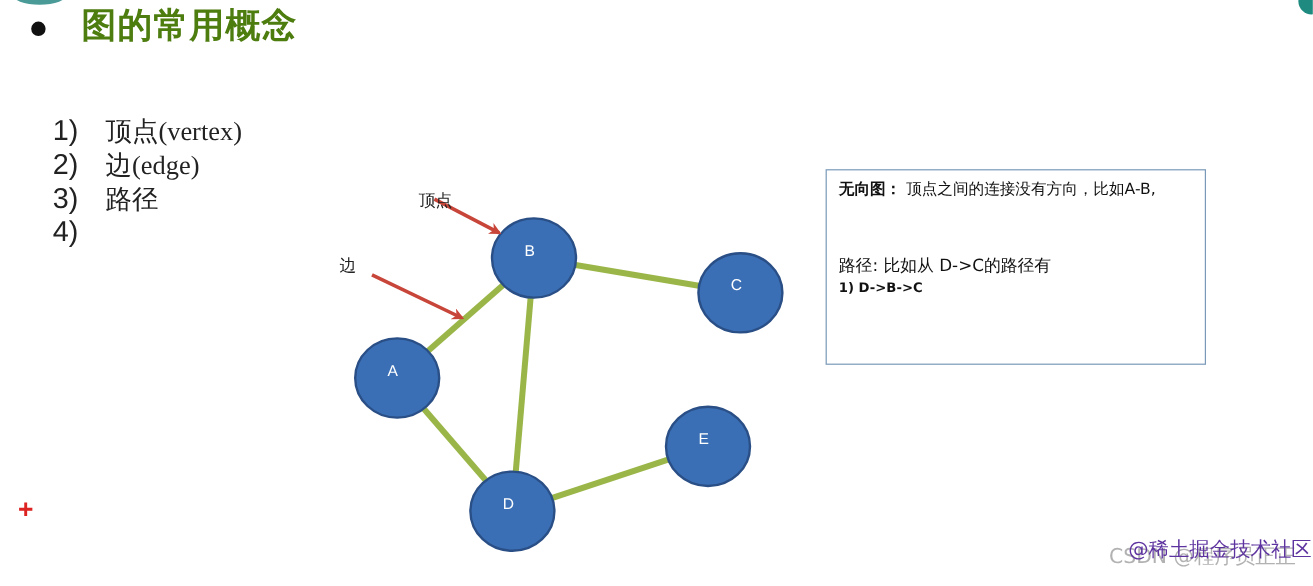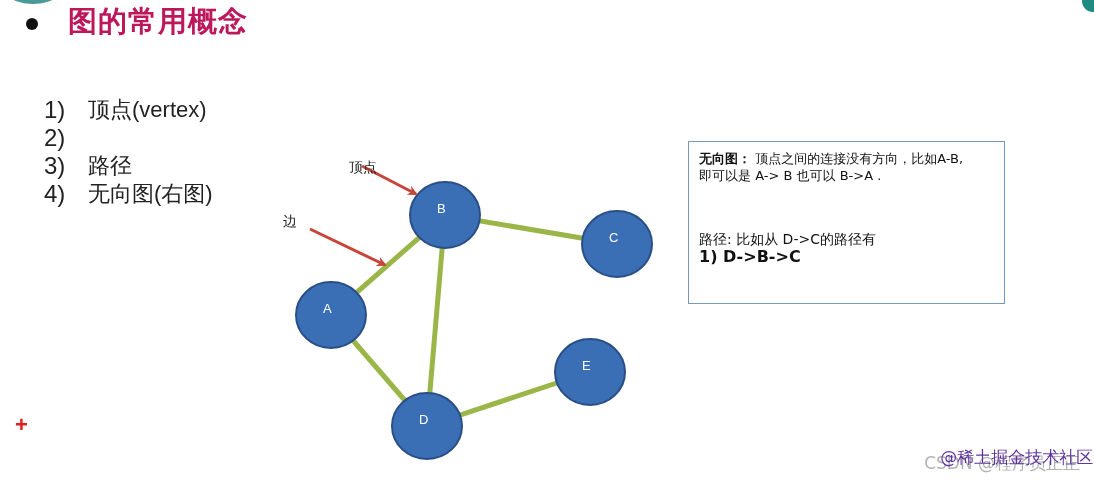--- a/index.html
+++ b/index.html
@@ -11,40 +11,40 @@
   .deco-tl {
     position: absolute; left: 10px; top: -14px; width: 46px; height: 18px;
     border-radius: 50%; background: #2a8a86; opacity: 0.85;
   }
   .deco-tr {
     position: absolute; right: -10px; top: -10px; width: 22px; height: 22px;
     border-radius: 50%; background: #1e8a80;
   }
   .title-row { position: absolute; left: 26px; top: 2px; display: flex; align-items: center; }
   .bullet { width: 12px; height: 12px; border-radius: 50%; background: #111; margin-right: 30px; margin-top: 4px; }
-  .title { font-size: 29px; font-weight: bold; color: #be185d; letter-spacing: 1px; font-family: "DejaVu Sans", sans-serif; }
+  .title { font-size: 29px; font-weight: bold; color: #4d7c0f; letter-spacing: 1px; font-family: "DejaVu Sans", sans-serif; }
 
   .concepts { position: absolute; left: 44px; top: 96px; margin: 0; padding: 0; list-style: none; }
   .concepts li { font-size: 24px; color: #222; line-height: 28px; height: 28px; display: flex; }
   .concepts .num { width: 44px; }
-  .concepts .txt { font-family: Liberation Sans, sans-serif; font-size: 22px; }
+  .concepts .txt { font-family: Liberation Serif, serif; font-size: 22px; }
 
   svg.graph { position: absolute; left: 0; top: 0; }
 
   .anno { position: absolute; font-size: 14px; color: #222; font-family: "DejaVu Sans", sans-serif; }
 
   .info-box {
     position: absolute; left: 688px; top: 141px; width: 317px; height: 163px;
     border: 1.5px solid #7a99b8; box-sizing: border-box; padding: 8px 10px;
     font-size: 13px; color: #111; font-family: "DejaVu Sans", sans-serif;
   }
   .info-box .line { line-height: 17px; white-space: nowrap; }
   .info-box b { font-weight: bold; }
   .info-box .gap { height: 47px; }
-  .info-box .small { font-size: 16px; font-weight: bold; line-height: 18px; }
+  .info-box .small { font-size: 11px; font-weight: bold; line-height: 18px; }
 
   .plus { position: absolute; left: 15px; top: 414px; color: #d22; font-size: 22px; font-weight: bold; line-height: 22px; }
 
   .watermark {
     position: absolute; right: 14px; top: 452px; font-size: 17px; color: #aaa;
     font-family: "DejaVu Sans", sans-serif; opacity: 0.9;
   }
   .watermark .wm2 { position: absolute; left: 16px; top: -6px; color: #4c1d95; white-space: nowrap; }
 </style>
 </head>
@@ -58,28 +58,28 @@
   <span class="title">图的常用概念</span>
 </div>
 
 <ul class="concepts">
   <li>
       <span class="num">1)</span>
       <span class="txt">顶点(vertex)</span>
     </li>
   <li>
       <span class="num">2)</span>
+      <span class="txt">边(edge)</span>
     </li>
   <li>
       <span class="num">3)</span>
       <span class="txt">路径</span>
     </li>
   <li>
       <span class="num">4)</span>
-      <span class="txt">无向图(右图)</span>
     </li>
 </ul>
 
 <svg class="graph" width="1094" height="488">
   <defs>
     <marker id="arrowhead" markerWidth="10" markerHeight="10" refX="8" refY="5" orient="auto" markerUnits="userSpaceOnUse">
       <path d="M0,0 L10,5 L0,10 L3,5 Z" fill="#c8453a"></path>
     </marker>
   </defs>
   <g id="edges">
@@ -113,21 +113,20 @@
     </g>
   <line x1="362" y1="166" x2="416" y2="194" stroke="#c8453a" stroke-width="3" marker-end="url(#arrowhead)"></line>
   <line x1="310" y1="229" x2="385" y2="265" stroke="#c8453a" stroke-width="3" marker-end="url(#arrowhead)"></line>
 </svg>
 
 <div class="anno" style="left:313px; top:159px;margin-left:36px;">顶点</div>
 <div class="anno" style="left:283px; top:213px;">边</div>
 
 <div class="info-box">
   <div class="line"><b>无向图：</b><span> 顶点之间的连接没有方向，比如A-B,</span></div>
-  <div class="line">即可以是 A-&gt; B 也可以 B-&gt;A .</div>
   <div class="gap"></div>
   <div class="line" style="font-weight:normal; font-size:14px;">路径: 比如从 D-&gt;C的路径有</div>
   <div class="small">1) D-&gt;B-&gt;C</div>
 </div>
 
 <div class="plus">+</div>
 
 <div class="watermark">
   <span>CSDN @程序员正正</span>
   <span class="wm2">@稀土掘金技术社区</span>

